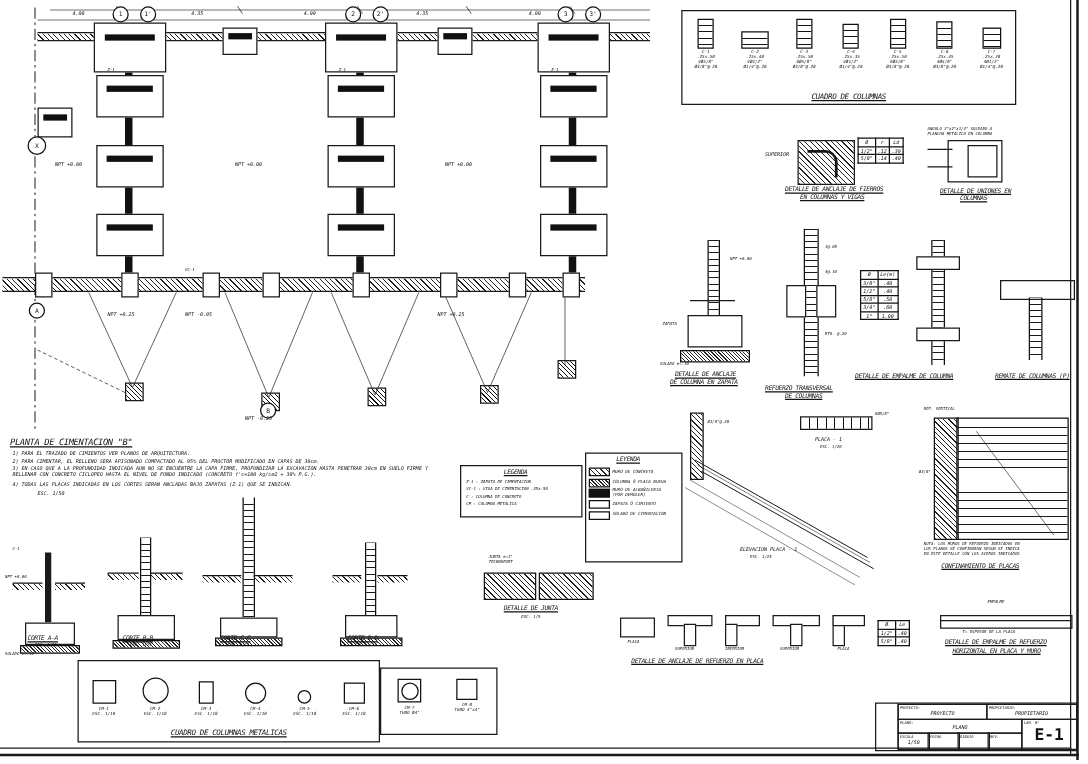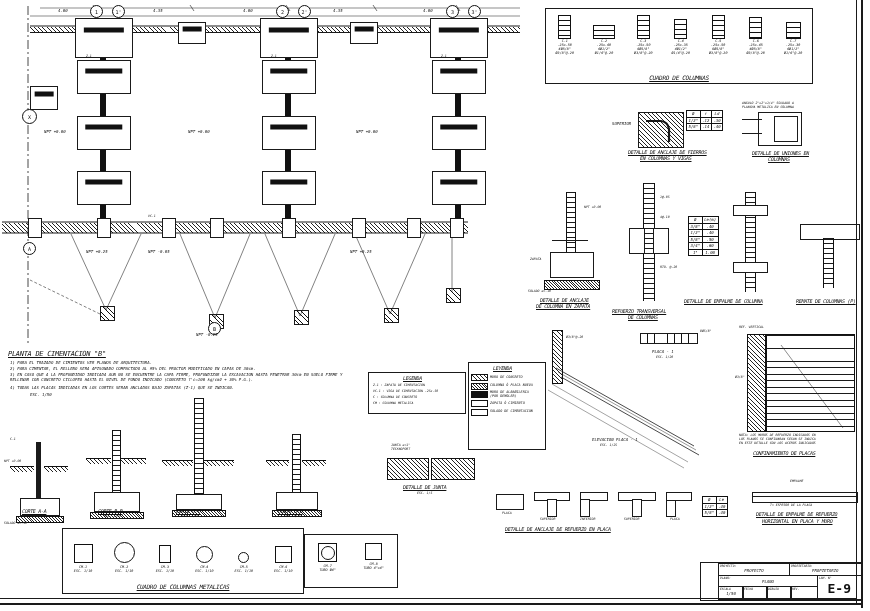--- a/index.html
+++ b/index.html
@@ -541,21 +541,21 @@
     <div class="cell" style="left:88px;top:0;width:70.5px;height:11px">
       <span class="lbl">PROPIETARIO:</span>
       <span class="val">PROPIETARIO</span>
     </div>
     <div class="cell" style="left:17px;top:12px;width:98px;height:10px">
       <span class="lbl">PLANO:</span>
       <span class="val" style="top:3px">PLANO</span>
     </div>
     <div class="cell" style="left:116px;top:12px;width:42.5px;height:23px">
       <span class="lbl">LAM. N°</span>
-      <span style="position:absolute;left:0;right:0;top:5px;text-align:center;font-size:13px;font-weight:bold;font-style:normal">E-9</span>
+      <span style="position:absolute;left:0;right:0;top:5px;text-align:center;font-size:13px;font-weight:bold;font-style:normal">E-1</span>
     </div>
     <div class="cell" style="left:17px;top:23px;width:24px;height:12px">
       <span class="lbl">ESCALA</span>
       <span class="val">1/50</span>
     </div>
     <div class="cell" style="left:41px;top:23px;width:24px;height:12px">
       <span class="lbl">FECHA</span>
     </div>
     <div class="cell" style="left:65px;top:23px;width:24px;height:12px">
       <span class="lbl">DIBUJO</span>

